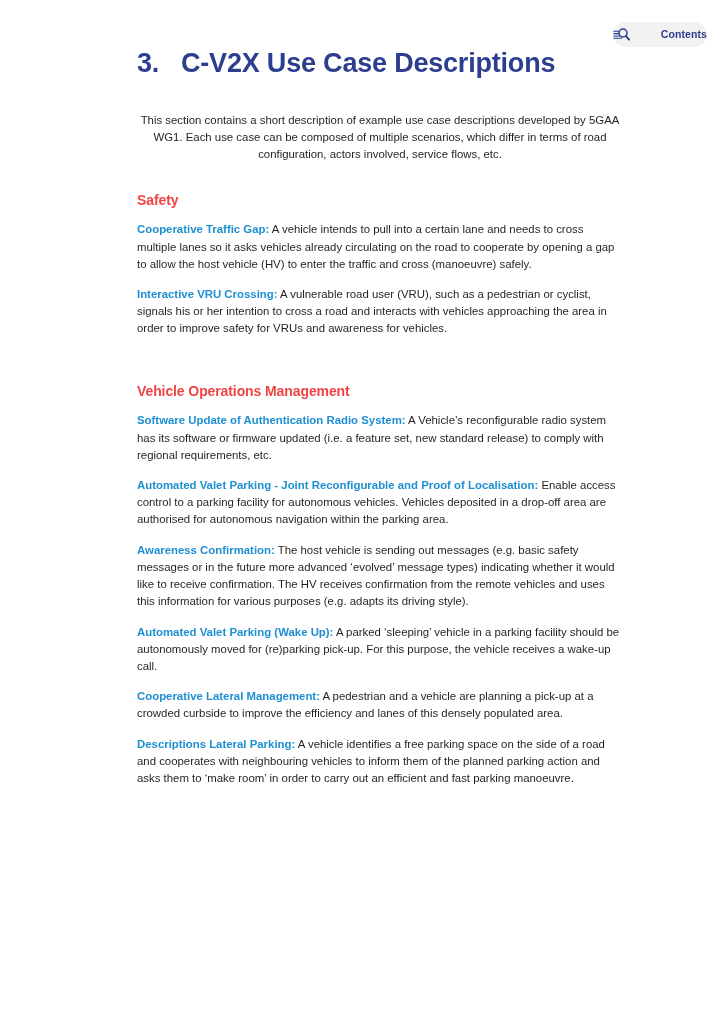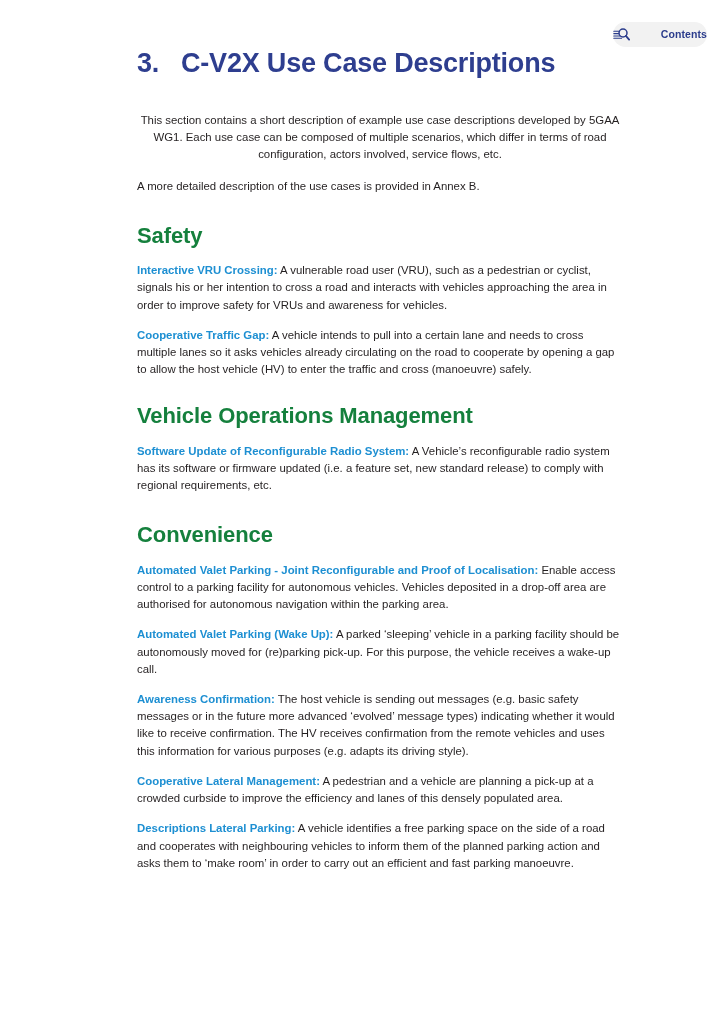--- a/index.html
+++ b/index.html
@@ -73,28 +73,28 @@
   .intro-p {
     font-size: 11.4px;
     line-height: 17.2px;
     color: #231f20;
     text-align: left;
   }
   .intro-p.first { margin-top: 33px; text-align: center; }
   .intro-p.second { margin-top: 14px; }
 
   .section-h {
-    font-size: 22px;
+    font-size: 14px;
     font-weight: bold;
-    color: #15803d;
+    color: #ef4444;
     letter-spacing: -0.1px;
     line-height: 1.2;
   }
   .section-h.safety { margin-top: 28px; }
-  .section-h.vom   { margin-top: 25px; }
+  .section-h.vom   { margin-top: 45px; }
   .section-h.conv  { margin-top: 28px; }
 
   .uc-p {
     font-size: 11.4px;
     line-height: 17.2px;
     color: #231f20;
     margin-top: 13px;
   }
   .uc-p .uc-label {
     color: #1d8fd2;
@@ -129,50 +129,48 @@
       </svg>
     </span>
     <span class="clabel">Contents</span>
   </div>
 
   <div class="content">
 
     <h1 class="page-title">3.   C-V2X Use Case Descriptions</h1>
 
     <p class="intro-p first">This section contains a short description of example use case descriptions developed by 5GAA WG1. Each use case can be composed of multiple scenarios, which differ in terms of road configuration, actors involved, service flows, etc.</p>
-    <p class="intro-p second">A more detailed description of the use cases is provided in Annex B.</p>
 
     <h2 class="section-h safety">Safety</h2>
+
+    <p class="uc-p">
+      <span class="uc-label">Cooperative Traffic Gap:</span><span> A vehicle intends to pull into a certain lane and needs to cross multiple lanes so it asks vehicles already circulating on the road to cooperate by opening a gap to allow the host vehicle (HV) to enter the traffic and cross (manoeuvre) safely.</span>
+    </p>
 
     <p class="uc-p">
       <span class="uc-label">Interactive VRU Crossing:</span><span> A vulnerable road user (VRU), such as a pedestrian or cyclist, signals his or her intention to cross a road and interacts with vehicles approaching the area in order to improve safety for VRUs and awareness for vehicles.</span>
     </p>
 
-    <p class="uc-p">
-      <span class="uc-label">Cooperative Traffic Gap:</span><span> A vehicle intends to pull into a certain lane and needs to cross multiple lanes so it asks vehicles already circulating on the road to cooperate by opening a gap to allow the host vehicle (HV) to enter the traffic and cross (manoeuvre) safely.</span>
-    </p>
-
     <h2 class="section-h vom">Vehicle Operations Management</h2>
 
     <p class="uc-p">
-      <span class="uc-label">Software Update of Reconfigurable Radio System:</span><span> A Vehicle’s reconfigurable radio system has its software or firmware updated (i.e. a feature set, new standard release) to comply with regional requirements, etc.</span>
+      <span class="uc-label">Software Update of Authentication Radio System:</span><span> A Vehicle’s reconfigurable radio system has its software or firmware updated (i.e. a feature set, new standard release) to comply with regional requirements, etc.</span>
     </p>
 
-    <h2 class="section-h conv">Convenience</h2>
 
     <p class="uc-p">
       <span class="uc-label">Automated Valet Parking -  Joint Reconfigurable and Proof of Localisation:</span><span> Enable access control to a parking facility for autonomous vehicles. Vehicles deposited in a drop-off area are authorised for autonomous navigation within the parking area.</span>
     </p>
 
     <p class="uc-p">
-      <span class="uc-label">Automated Valet Parking (Wake Up):</span><span> A parked ‘sleeping’ vehicle in a parking facility should be autonomously moved for (re)parking pick-up. For this purpose, the vehicle receives a wake-up call.</span>
+      <span class="uc-label">Awareness Confirmation:</span><span> The host vehicle is sending out messages (e.g. basic safety messages or in the future more advanced ‘evolved’ message types) indicating whether it would like to receive confirmation. The HV receives confirmation from the remote vehicles and uses this information for various purposes (e.g. adapts its driving style).</span>
     </p>
 
     <p class="uc-p">
-      <span class="uc-label">Awareness Confirmation:</span><span> The host vehicle is sending out messages (e.g. basic safety messages or in the future more advanced ‘evolved’ message types) indicating whether it would like to receive confirmation. The HV receives confirmation from the remote vehicles and uses this information for various purposes (e.g. adapts its driving style).</span>
+      <span class="uc-label">Automated Valet Parking (Wake Up):</span><span> A parked ‘sleeping’ vehicle in a parking facility should be autonomously moved for (re)parking pick-up. For this purpose, the vehicle receives a wake-up call.</span>
     </p>
 
     <p class="uc-p">
       <span class="uc-label">Cooperative Lateral Management:</span><span> A pedestrian and a vehicle are planning a pick-up at a crowded curbside to improve the efficiency and lanes of this densely populated area.</span>
     </p>
 
     <p class="uc-p">
       <span class="uc-label">Descriptions Lateral Parking:</span><span> A vehicle identifies a free parking space on the side of a road and cooperates with neighbouring  vehicles to inform them of the planned parking action and asks them to ‘make room’ in order to carry out an efficient and fast parking manoeuvre.</span>
     </p>
 

